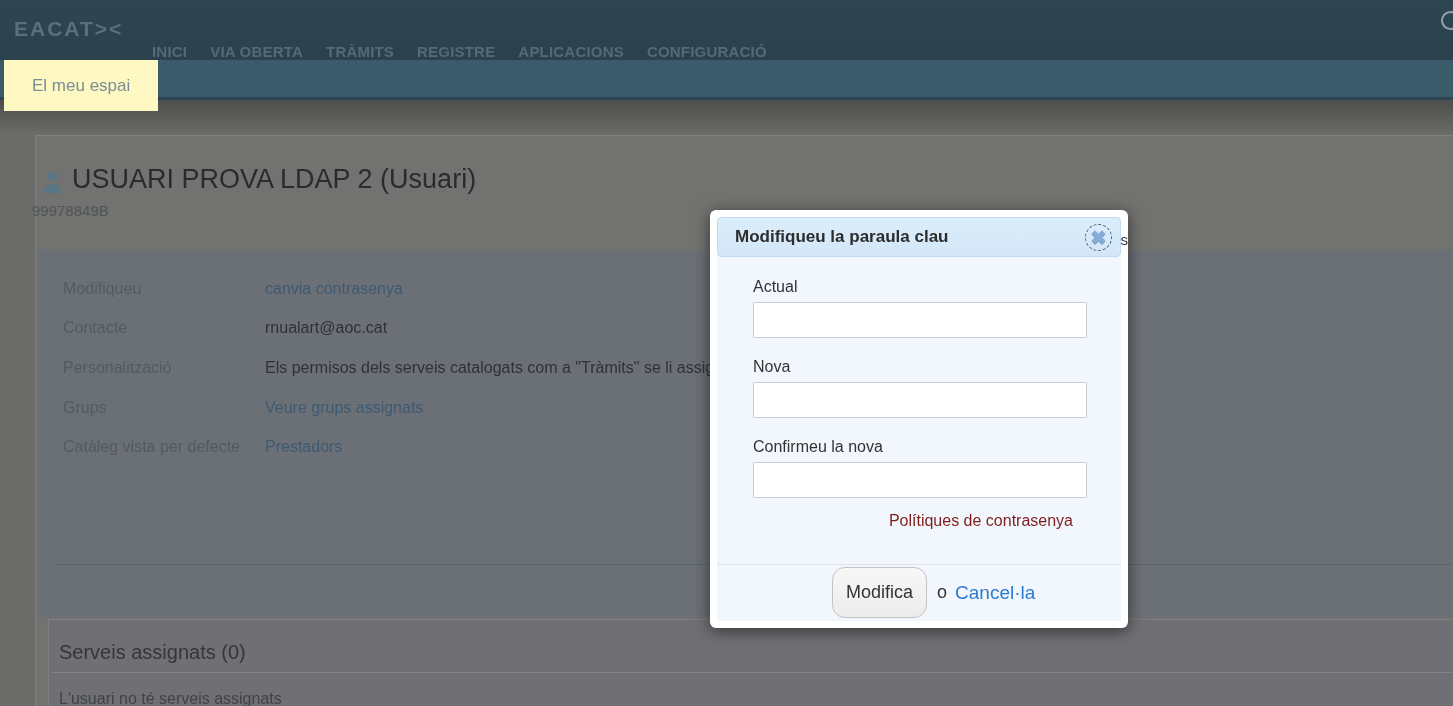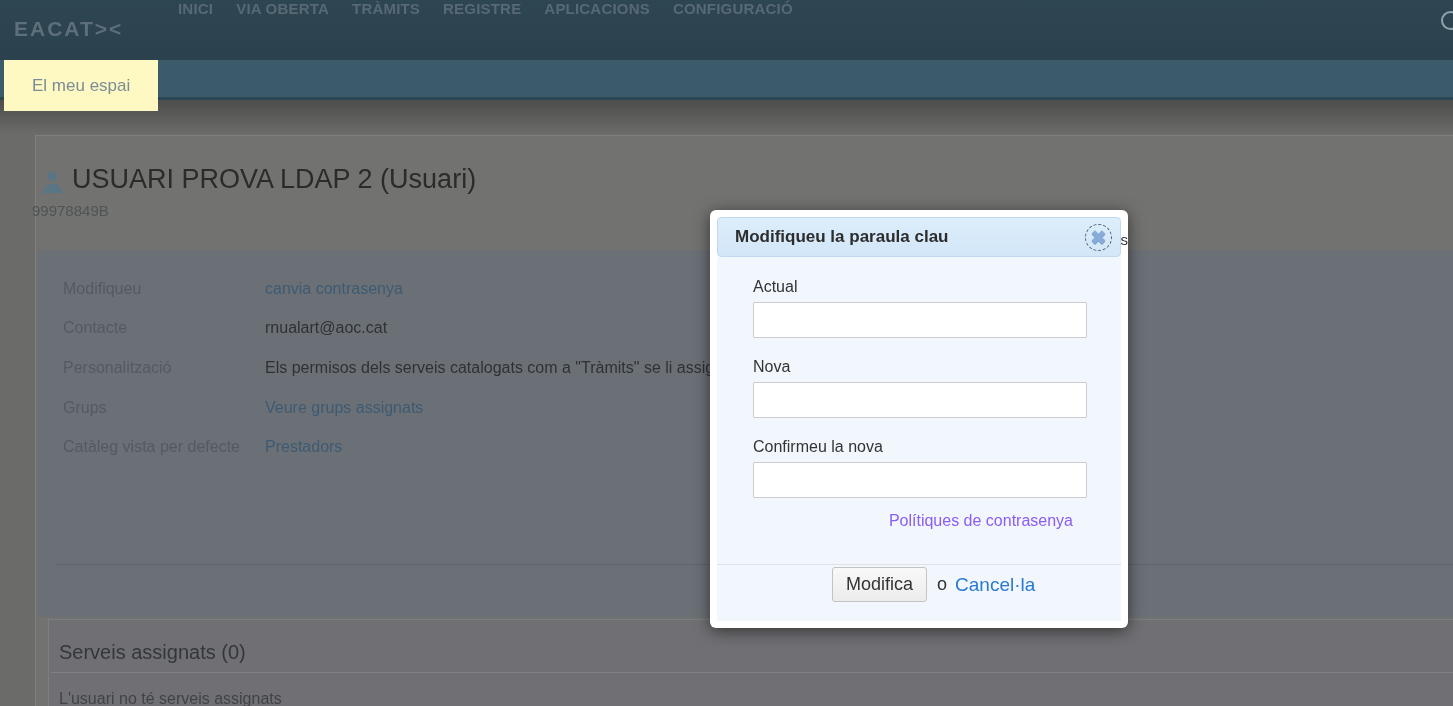--- a/index.html
+++ b/index.html
@@ -4,22 +4,22 @@
 <style>
   html,body{margin:0;padding:0;width:1453px;height:706px;overflow:hidden;
     font-family:"Liberation Sans",sans-serif;background:#6b6b69;}
   .stage{position:relative;width:1453px;height:706px;overflow:hidden;}
 
   
   .navbar{position:absolute;left:0;top:0;width:100%;height:60px;
     background:linear-gradient(180deg,#2e4652 0%,#2b424e 100%);z-index:2;}
   .logo{position:absolute;left:14px;top:17px;font-size:21px;font-weight:bold;
     letter-spacing:2px;color:#5c6f7a;}
-  .nav-items{position:absolute;left:178px;top:0;height:60px;display:flex;
-    align-items:flex-start;gap:23px;}
+  .nav-items{position:absolute;left:152px;top:0;height:60px;display:flex;
+    align-items:flex-end;gap:23px;}
   .nav-item{font-size:15px;font-weight:bold;color:#566974;letter-spacing:.2px;
     white-space:nowrap;cursor:pointer;}
   .corner-icon{position:absolute;right:-7px;top:11px;width:15px;height:15px;
     border:2px solid #8fa3ad;border-radius:50%;}
 
   
   .subnav{position:absolute;left:0;top:60px;width:100%;height:37px;
     background:#3c5b6a;border-bottom:3px solid #2b4552;z-index:2;}
   .subnav-tab{position:absolute;left:4px;top:0;height:37px;padding:7px 28px;
     background:#fef9c3;display:flex;align-items:center;font-size:17px;
@@ -68,27 +68,27 @@
 
   .modal-body{position:relative;height:364px;background:#f1f7fc;}
   .f-label{position:absolute;left:36px;font-size:16px;color:#333333;}
   .f-input{position:absolute;left:36px;width:316px;height:34px;background:#ffffff;
     border:1px solid #c9ccd0;border-radius:1px;font-size:16px;padding:0 8px;
     font-family:"Liberation Sans",sans-serif;box-sizing:content-box;}
   .lab1{top:21px}.inp1{top:45px}
   .lab2{top:101px}.inp2{top:125px}
   .lab3{top:181px}.inp3{top:205px}
   .policy-link{position:absolute;right:48px;top:255px;font-size:16px;
-    color:#8b5cf6;cursor:pointer;}
+    color:#7f1d1d;cursor:pointer;}
   .modal-footer{position:absolute;left:0;right:0;top:307px;bottom:0;
     border-top:1px solid #dde3e9;}
   .btn-row{position:absolute;left:115px;top:2px;display:flex;align-items:center;}
   .btn-modifica{font-family:"Liberation Sans",sans-serif;font-size:18px;color:#333333;
     background:linear-gradient(180deg,#f8f8f8,#ececec);border:1px solid #c3c3c3;
-    border-radius:3px;padding:6px 13px;cursor:pointer;}
+    border-radius:13px;padding:14px 13px;cursor:pointer;}
   .sep-o{font-size:18px;color:#333333;margin:0 8px 0 10px;}
   .cancel-link{font-size:19px;color:#2b7ad2;cursor:pointer;}
 </style>
 </head>
 <body>
 
 <div class="stage">
 
   <div class="navbar">
     <div class="logo">EACAT&gt;&lt;</div>

